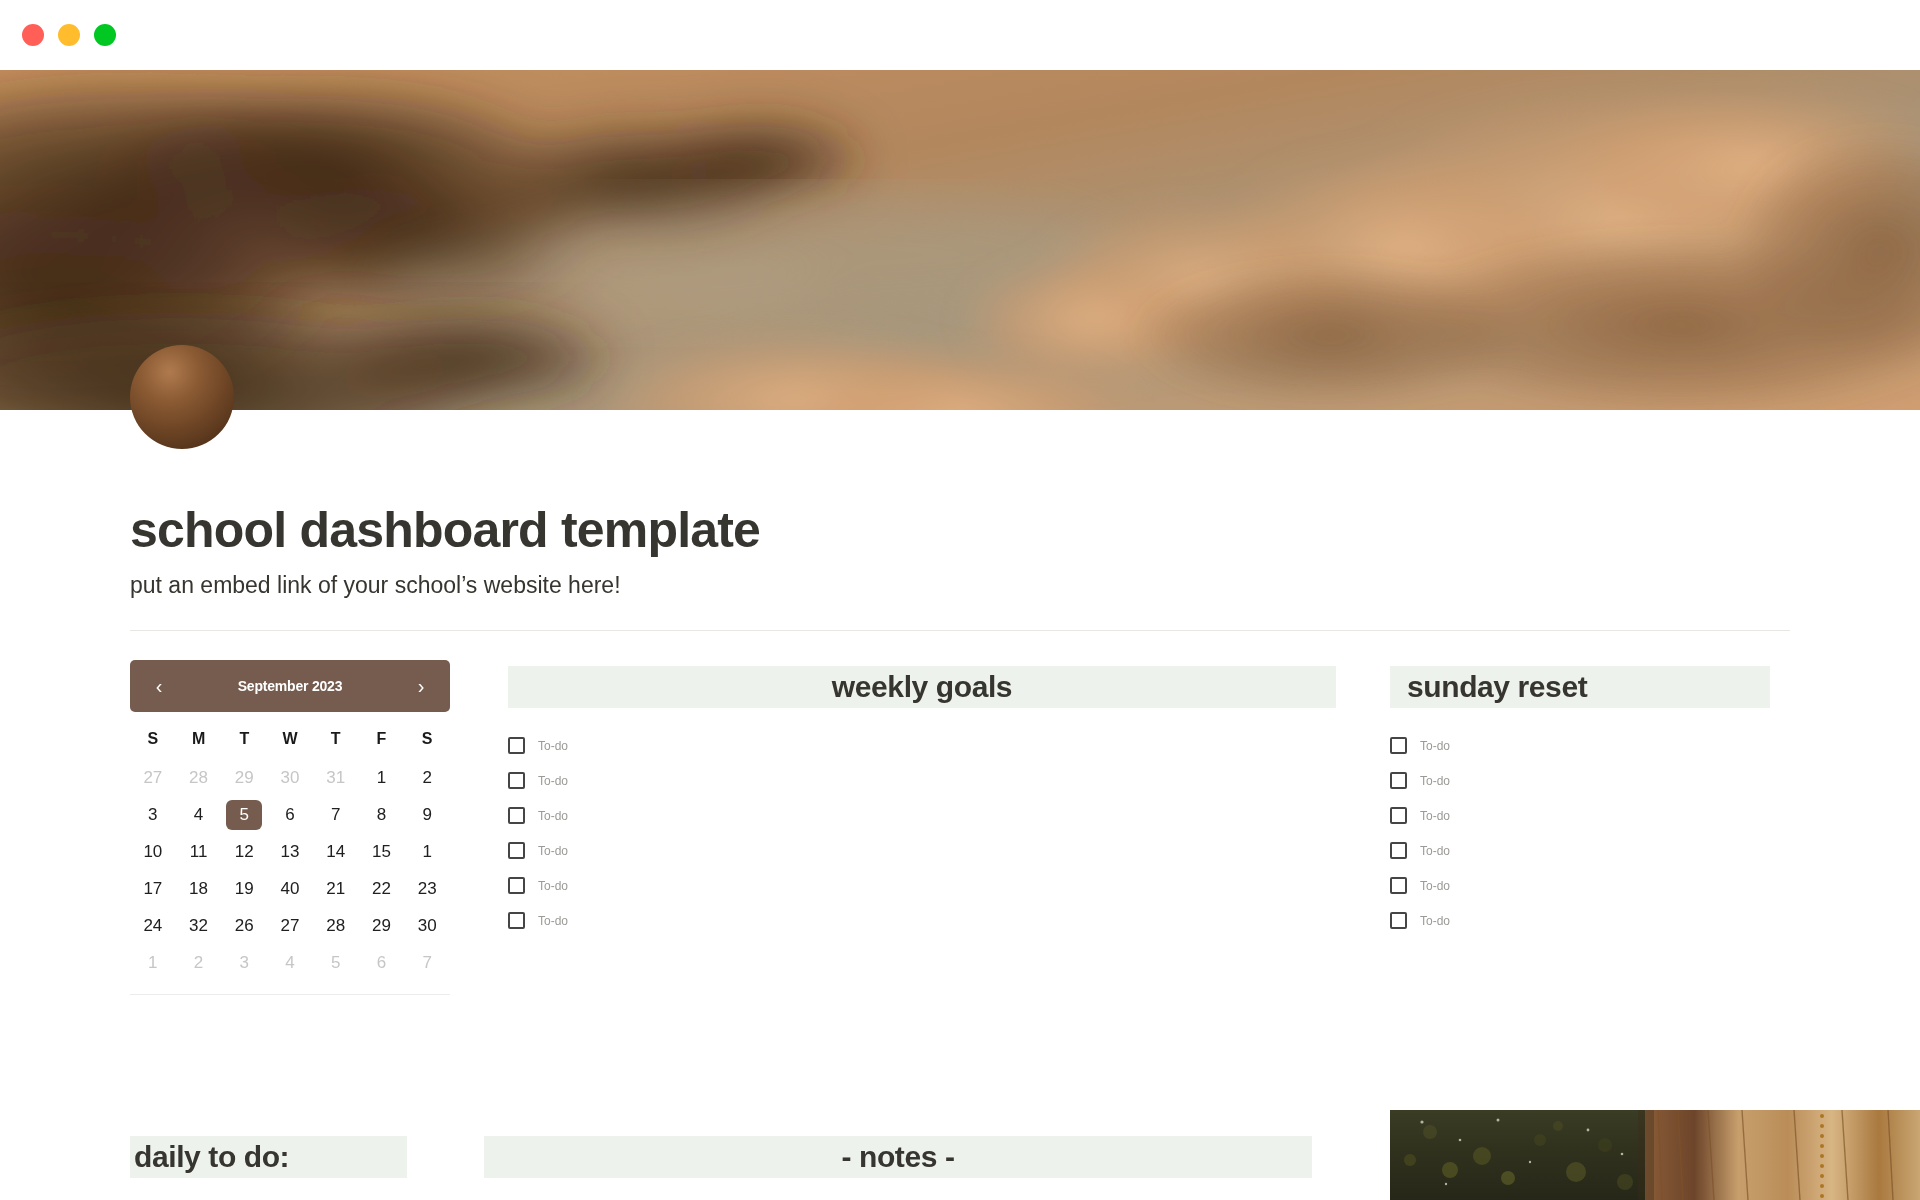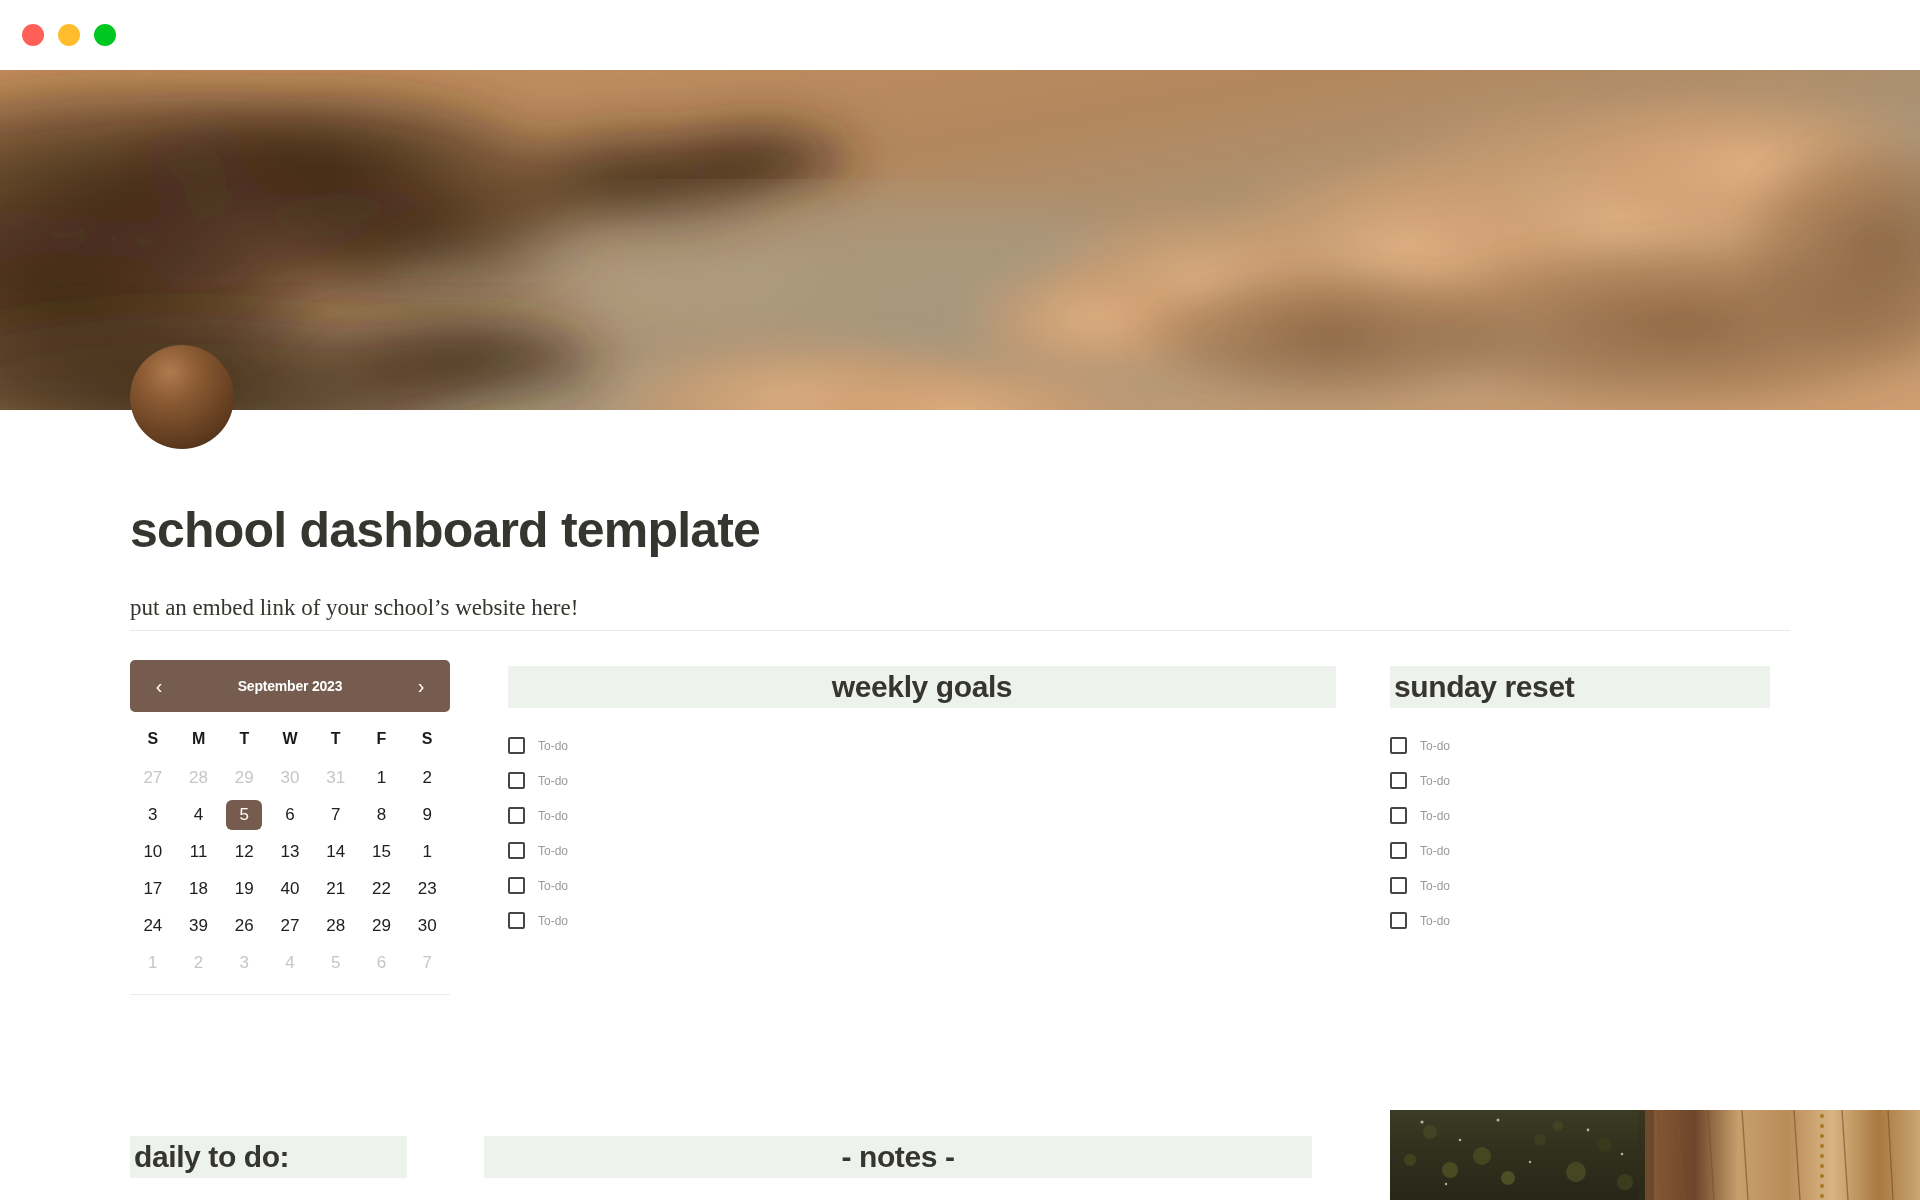--- a/index.html
+++ b/index.html
@@ -62,25 +62,24 @@
     left: 130px; top: 95px;
     font-size: 50px;
     font-weight: 700;
     color: #37352f;
     letter-spacing: -0.8px;
     line-height: 1;
   }
 
   .subtitle {
     position: absolute;
-    left: 130px; top: 186px;
+    left: 130px; top: 164px;
     font-size: 23px;
     color: #37352f;
     line-height: 1;
-    font-family: Liberation Serif, serif;
   }
 
   .divider {
     position: absolute;
     left: 130px; top: 220px;
     width: 1660px;
     height: 1px;
     background: #e8e7e4;
   }
 
@@ -324,21 +323,21 @@
         <div class="cal-day">15</div>
         <div class="cal-day">1</div>
         <div class="cal-day">17</div>
         <div class="cal-day">18</div>
         <div class="cal-day">19</div>
         <div class="cal-day">40</div>
         <div class="cal-day">21</div>
         <div class="cal-day">22</div>
         <div class="cal-day">23</div>
         <div class="cal-day">24</div>
-        <div class="cal-day">39</div>
+        <div class="cal-day">32</div>
         <div class="cal-day">26</div>
         <div class="cal-day">27</div>
         <div class="cal-day">28</div>
         <div class="cal-day">29</div>
         <div class="cal-day">30</div>
         <div class="cal-day muted">1</div>
         <div class="cal-day muted">2</div>
         <div class="cal-day muted">3</div>
         <div class="cal-day muted">4</div>
         <div class="cal-day muted">5</div>
@@ -371,21 +370,21 @@
       <div class="todo">
         <div class="cbox"></div>
         <div class="todo-label">To-do</div>
       </div>
       <div class="todo">
         <div class="cbox"></div>
         <div class="todo-label">To-do</div>
       </div>
     </div>
 
-  <div class="bar left" style="left:1390px; top:256px; width:380px; padding-left:4px;">
+  <div class="bar left" style="left:1390px; top:256px; width:380px; padding-left:17px;">
     <span>sunday reset</span>
   </div>
   <div class="todos" id="sunday-todos" style="left:1390px; top:318px; width:380px;">
       <div class="todo">
         <div class="cbox"></div>
         <div class="todo-label">To-do</div>
       </div>
       <div class="todo">
         <div class="cbox"></div>
         <div class="todo-label">To-do</div>

